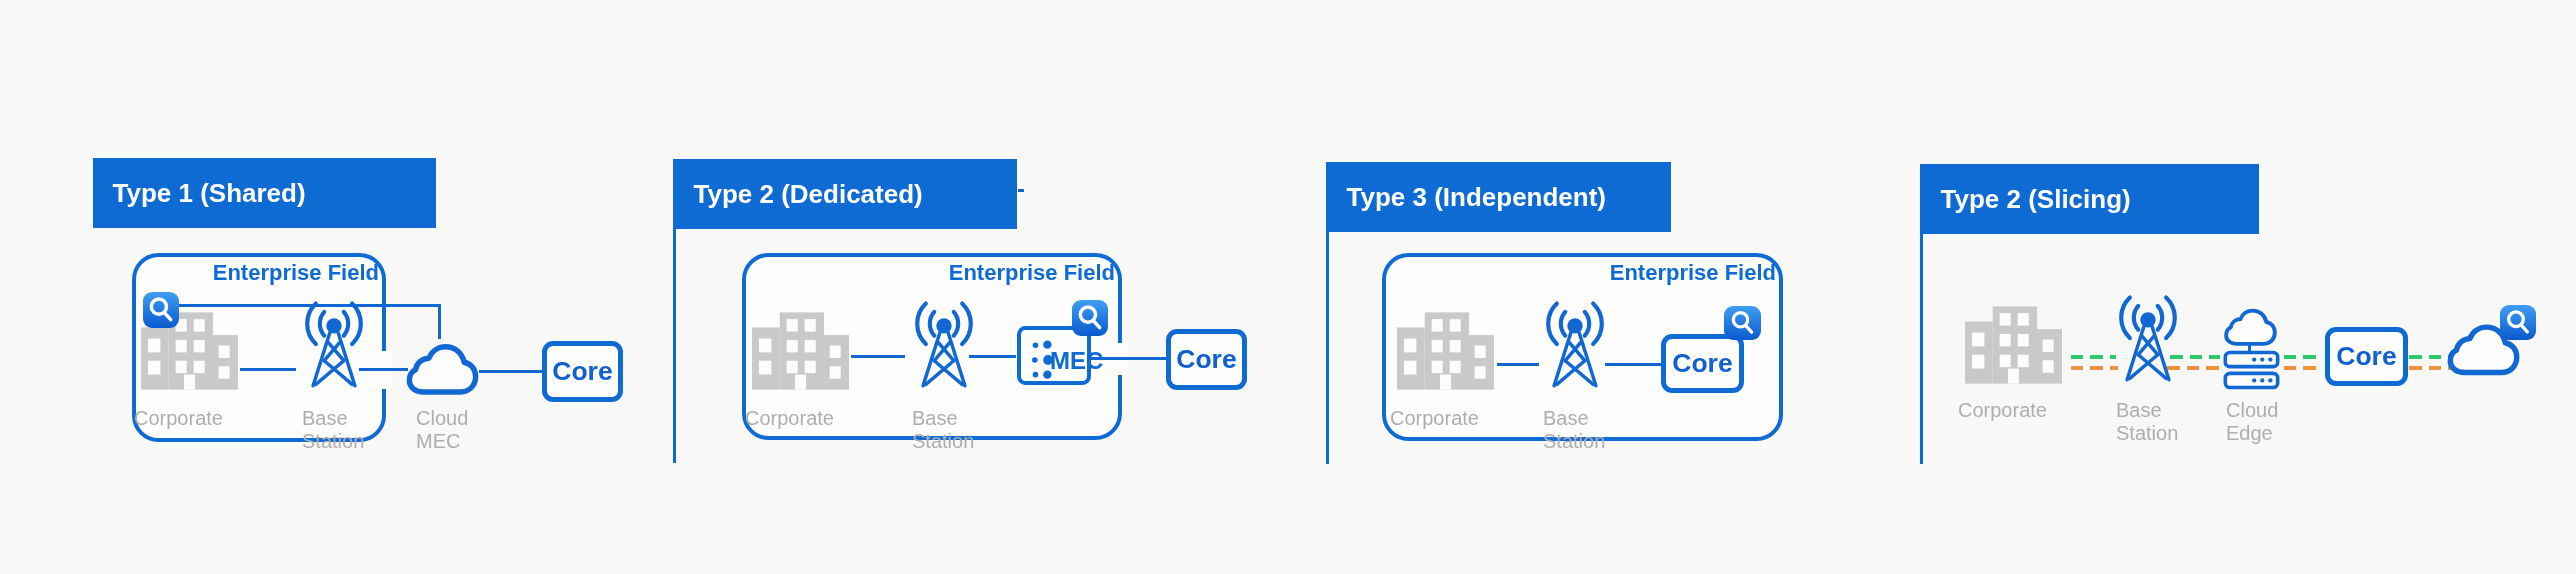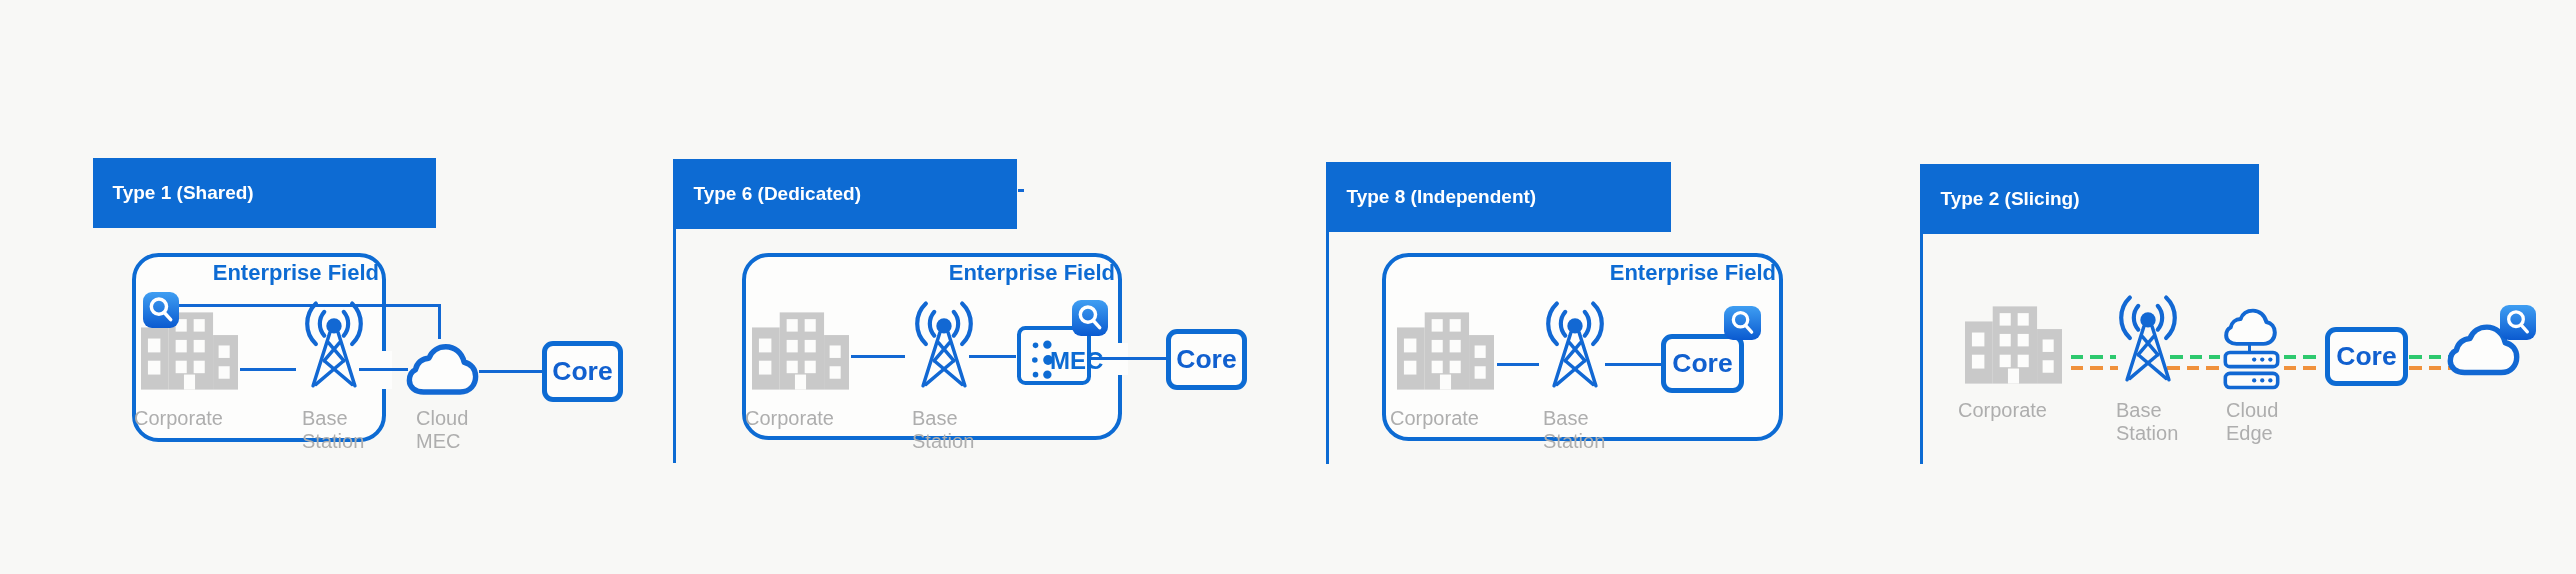--- a/index.html
+++ b/index.html
@@ -1,20 +1,20 @@
 <!DOCTYPE html>
 <html style="font-size:11px"><head>
 <meta charset="utf-8">
 <style>
   html,body{margin:0;padding:0;}
   body{width:2576px;height:575px;background:#f8f8f6;font-family:"Liberation Sans",sans-serif;overflow:hidden;}
   .canvas{position:relative;width:2576px;height:575px;}
 
   
-  .hdr{position:absolute;height:70px;background:#0d6bd3;color:#ffffff;font-weight:bold;font-size:19px;
+  .hdr{position:absolute;height:70px;background:#0d6bd3;color:#ffffff;font-weight:bold;font-size:26px;
        display:flex;align-items:center;padding-left:19.5px;box-sizing:border-box;letter-spacing:0px;white-space:nowrap;}
   .pole{position:absolute;width:2.8px;background:#0d6bd3;}
 
   
   .efbox{position:absolute;border:4.2px solid #0d6bd3;border-radius:26.5px;background:#fdfdfc;box-sizing:border-box;}
   .eflabel{position:absolute;color:#0d6bd3;font-weight:bold;font-size:22px;text-align:right;white-space:nowrap;}
 
   
   .glabel{position:absolute;color:#aeaeae;font-size:20px;line-height:23px;white-space:pre-line;}
   .glabel-c{text-align:left;width:111px;}
@@ -151,21 +151,21 @@
   <div class="glabel" style="left:416px;top:407px;">Cloud
 MEC</div>
 
   <div class="line" style="left:479px;top:370px;width:64px;"></div>
   <div class="core" style="left:542px;top:341px;width:81px;height:61px;">
     <span>Core</span>
   </div>
 
   <div class="pole" style="left:673px;top:159px;height:304px;"></div>
   <div class="hdr" style="left:674px;top:159px;width:343px;">
-    <span>Type 6 (Dedicated)</span>
+    <span>Type 2 (Dedicated)</span>
   </div>
   <div class="artifact" style="left:1018px;top:189px;width:5.6px;height:2.8px;"></div>
 
   <div class="efbox" style="left:742px;top:253px;width:380px;height:187px;"></div>
   <div class="eflabel" style="left:749px;top:260px;width:366px;">Enterprise Field</div>
 
   <svg class="icon" style="left:752px;top:312px;width:97px;height:78px;" viewBox="0 0 140 112" width="97" height="78">
       <use href="#sym-building"></use>
     </svg>
   <div class="glabel glabel-c" style="left:745px;top:407px;">Corporate</div>
@@ -199,21 +199,21 @@
     </div>
 
   <div class="gap" style="left:1115px;top:343px;width:12.5px;height:32px;"></div>
   <div class="line" style="left:1091px;top:357px;width:77px;"></div>
   <div class="core" style="left:1166px;top:329px;width:81px;height:61px;">
     <span>Core</span>
   </div>
 
   <div class="pole" style="left:1326px;top:162px;height:302px;"></div>
   <div class="hdr" style="left:1327px;top:162px;width:344px;">
-    <span>Type 8 (Independent)</span>
+    <span>Type 3 (Independent)</span>
   </div>
 
   <div class="efbox" style="left:1382px;top:253px;width:401px;height:188px;"></div>
   <div class="eflabel" style="left:1389px;top:260px;width:387px;">Enterprise Field</div>
 
   <svg class="icon" style="left:1397px;top:312px;width:97px;height:78px;" viewBox="0 0 140 112" width="97" height="78">
       <use href="#sym-building"></use>
     </svg>
   <div class="glabel glabel-c" style="left:1390px;top:407px;">Corporate</div>
 

